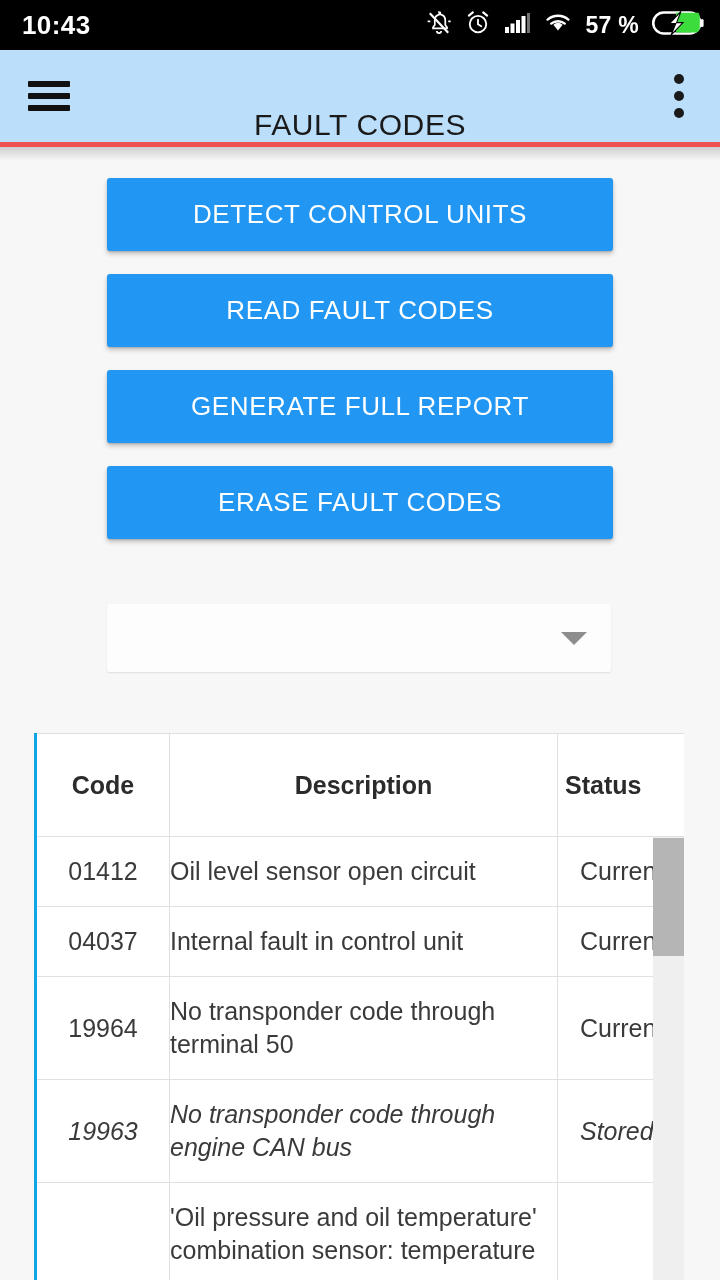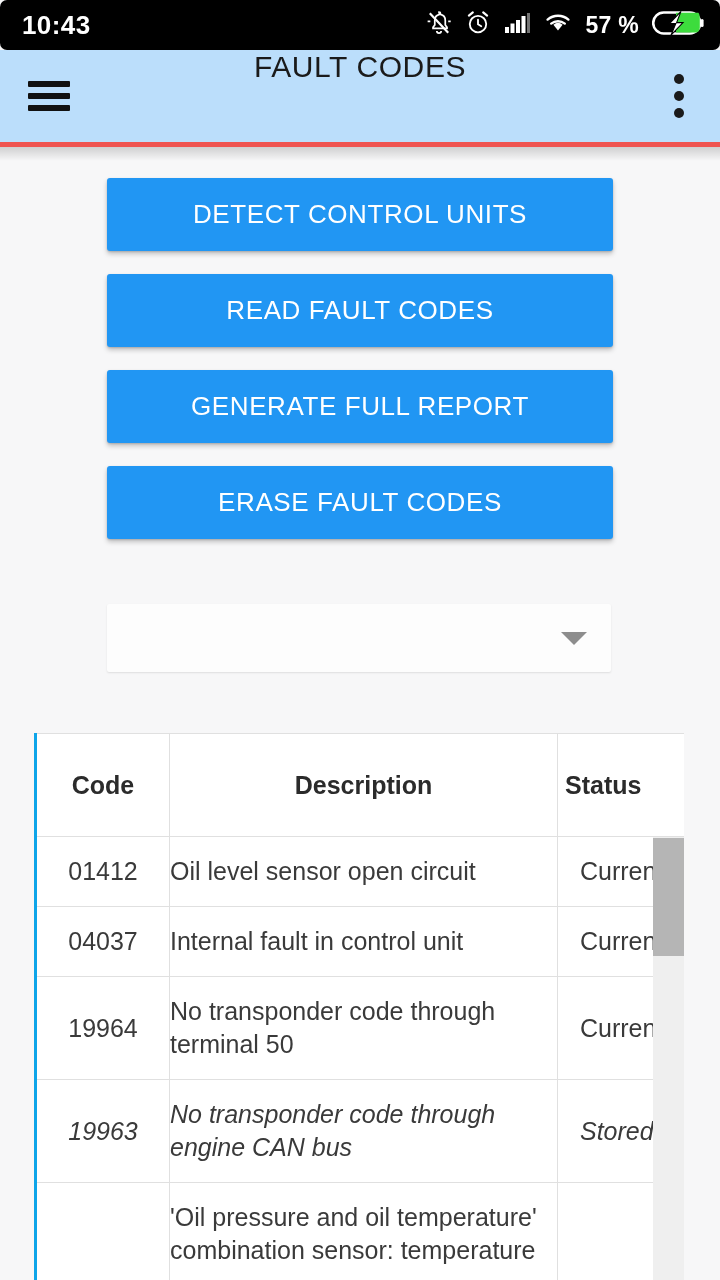--- a/index.html
+++ b/index.html
@@ -8,38 +8,37 @@
     font-family:"Liberation Sans", sans-serif;
     background:#f7f7f8;
     position:relative;
   }
 
   
   .statusbar{
     position:absolute; top:0; left:0; width:720px; height:50px;
     background:#000; display:flex; align-items:center;
     padding:0 16px 0 22px;
-    border-radius:7px;
   }
   .status-time{
     color:#fff; font-size:26px; font-weight:bold; letter-spacing:0.4px;
   }
   .status-right{
     margin-left:auto; display:flex; align-items:center; gap:13px;
   }
   .sicon{ display:block; }
 
   .batt-pct{
     color:#fff; font-size:23px; font-weight:bold; letter-spacing:0.3px;
   }
 
   
   .appbar{
     position:absolute; top:50px; left:0; width:720px; height:92px;
-    background:#bbdefb; display:flex; align-items:flex-start;
+    background:#bbdefb; display:flex; align-items:flex-end;
   }
   .hamburger{
     position:absolute; left:28px; top:50%; transform:translateY(-50%);
     width:42px; height:30px; display:flex; flex-direction:column;
     justify-content:space-between; cursor:pointer;
   }
   .hamburger span{
     display:block; width:42px; height:6px; background:#111; border-radius:1px;
   }
   .appbar-title{

